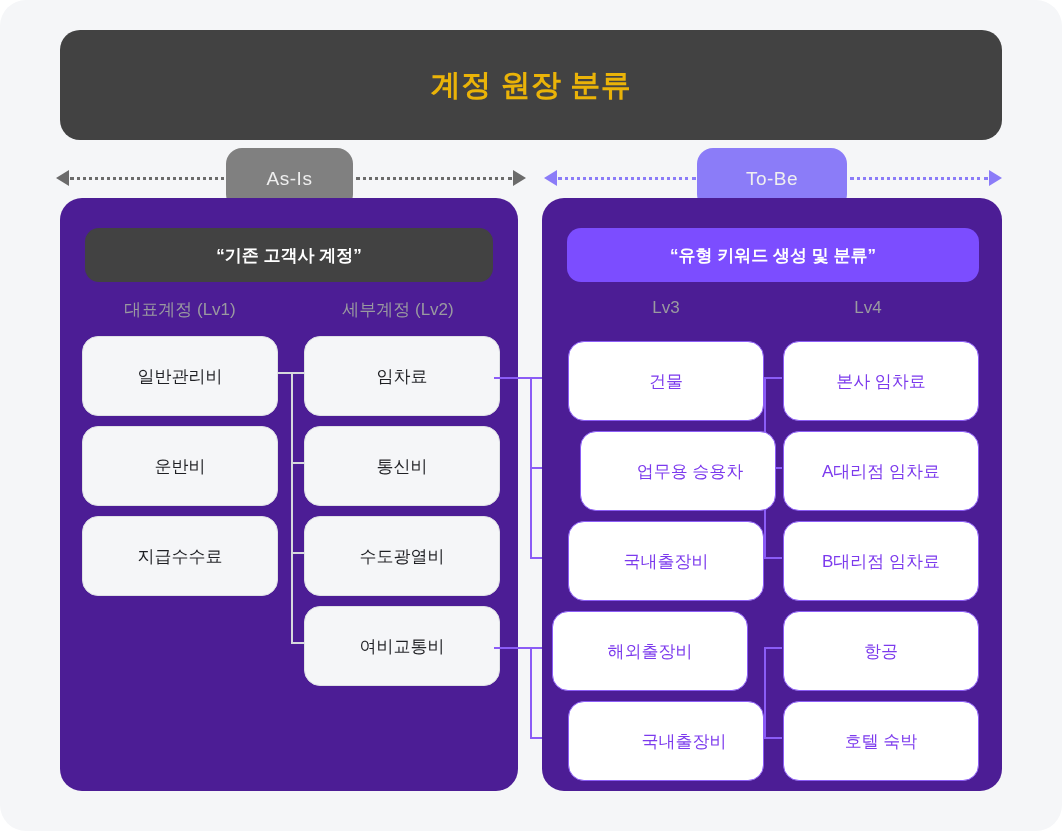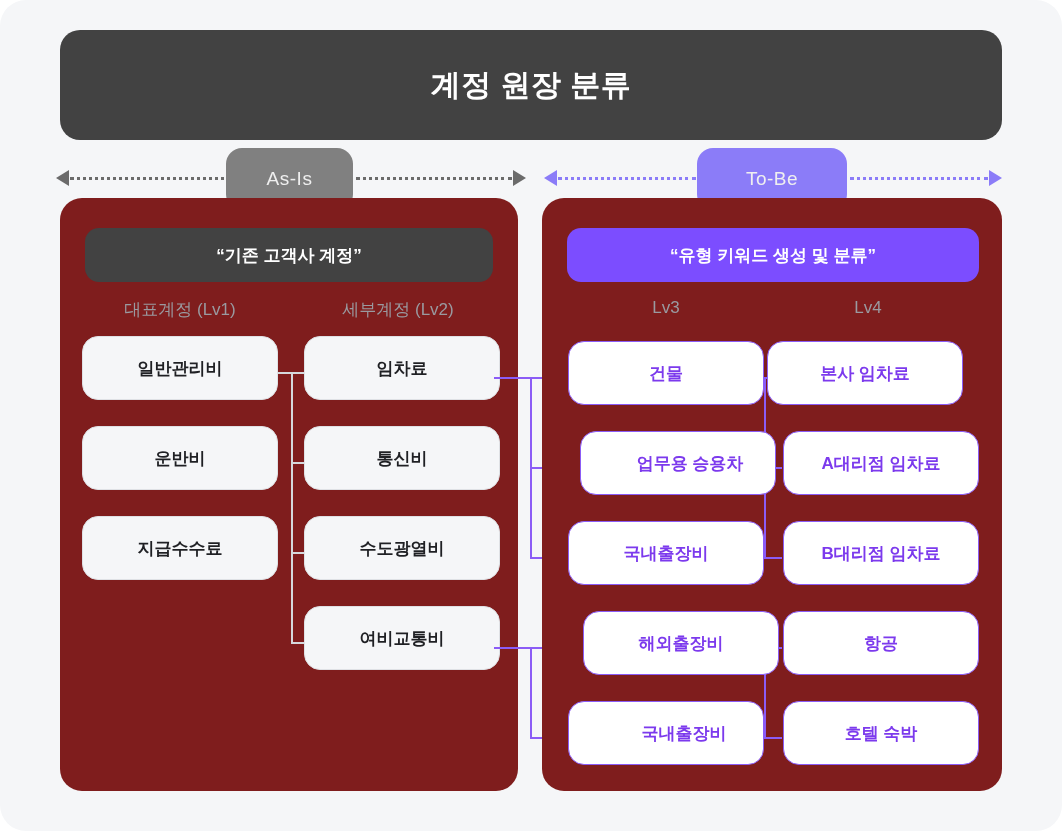--- a/index.html
+++ b/index.html
@@ -24,21 +24,21 @@
     top: 30px;
     width: 942px;
     height: 110px;
     background: #424242;
     border-radius: 20px;
     display: flex;
     align-items: center;
     justify-content: center;
   }
   .title-bar .title-text {
-    color: #ffffff;
+    color: #eab308;
     font-size: 30px;
     font-weight: bold;
     letter-spacing: 0.5px;
   }
 
   
   .phase-strip {
     position: absolute;
     top: 152px;
     height: 54px;
@@ -79,21 +79,21 @@
     letter-spacing: 0.5px;
   }
   .phase-badge.as-is { left: 226px; width: 127px; background: #808080; }
   .phase-badge.to-be { left: 697px; width: 150px; background: #8b7cf8; }
 
   
   .panel {
     position: absolute;
     top: 198px;
     height: 593px;
-    background: #7f1d1d;
+    background: #4c1d95;
     border-radius: 22px;
   }
   .panel.left  { left: 60px;  width: 458px; }
   .panel.right { left: 542px; width: 460px; }
 
   .panel-header {
     position: absolute;
     top: 30px;
     height: 54px;
     border-radius: 14px;
@@ -117,27 +117,27 @@
   }
   .panel.left  .col-label.c1 { left: 22px;  }
   .panel.left  .col-label.c2 { left: 240px; }
   .panel.right .col-label.c1 { left: 26px;  }
   .panel.right .col-label.c2 { left: 228px; }
 
   
   .node {
     position: absolute;
     width: 196px;
-    height: 64px;
+    height: 80px;
     border-radius: 16px;
     display: flex;
     align-items: center;
     justify-content: center;
     font-size: 17px;
-    font-weight: bold;
+    font-weight: normal;
     box-sizing: border-box;
   }
   .node.gray {
     background: #f5f6f8;
     border: 1.5px solid #dfe1e5;
     color: #1f2024;
   }
   .node.purple {
     background: #ffffff;
     border: 1.6px solid #8b5cf6;
@@ -255,28 +255,28 @@
 
     <div class="node purple" style="left:26px; top:143px;">
       <span>건물</span>
     </div>
     <div class="node purple" style="left:38px; top:233px;padding-left:24px;">
       <span>업무용 승용차</span>
     </div>
     <div class="node purple" style="left:26px; top:323px;">
       <span>국내출장비</span>
     </div>
-    <div class="node purple" style="left:41px; top:413px;justify-content:center;">
+    <div class="node purple" style="left:10px; top:413px;justify-content:center;">
       <span>해외출장비</span>
     </div>
     <div class="node purple" style="left:26px; top:503px;padding-left:36px;">
       <span>국내출장비</span>
     </div>
 
-    <div class="node purple" style="left:225px; top:143px;">
+    <div class="node purple" style="left:241px; top:143px;">
       <span>본사 임차료</span>
     </div>
     <div class="node purple" style="left:241px; top:233px;">
       <span>A대리점 임차료</span>
     </div>
     <div class="node purple" style="left:241px; top:323px;">
       <span>B대리점 임차료</span>
     </div>
     <div class="node purple" style="left:241px; top:413px;">
       <span>항공</span>

